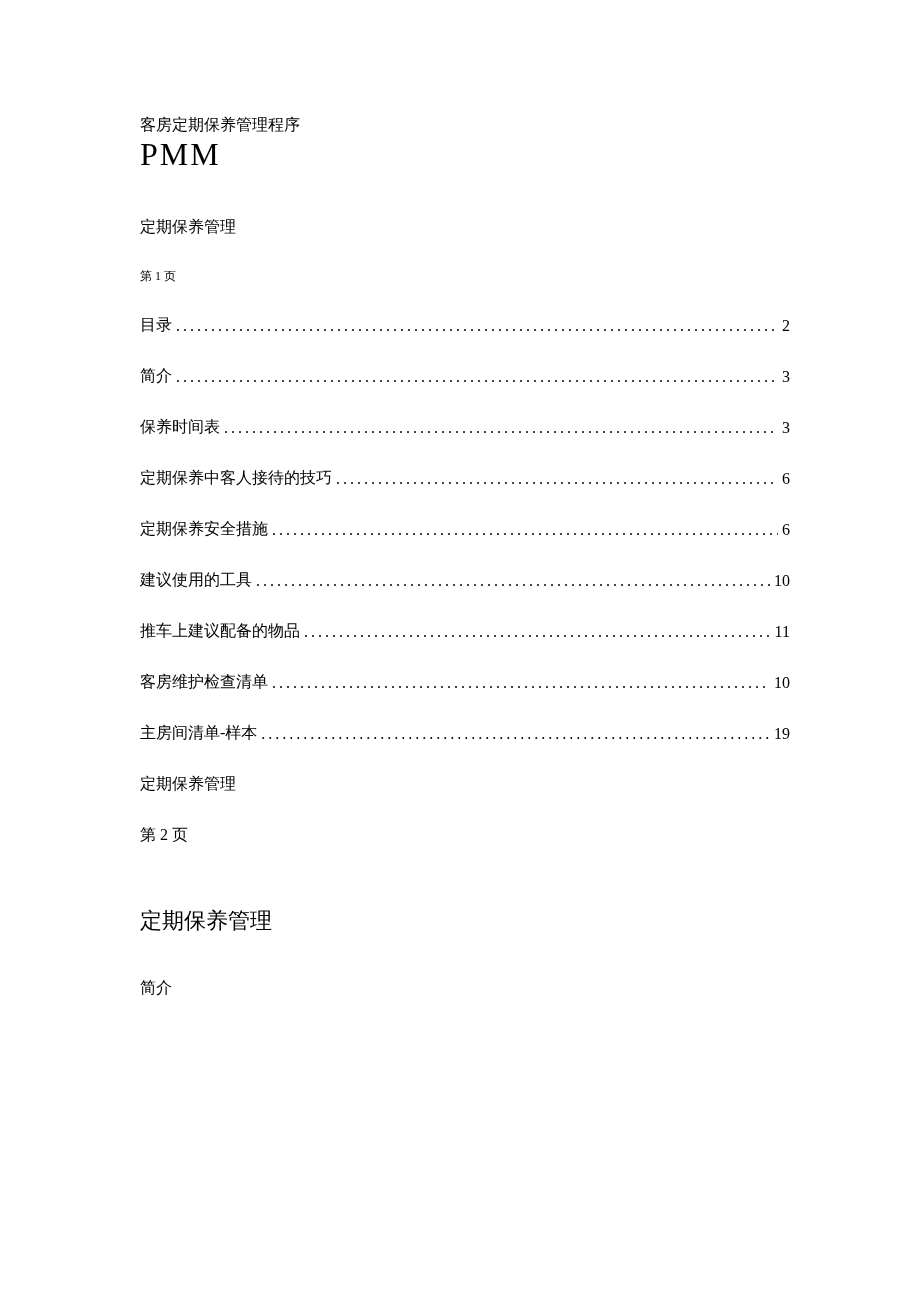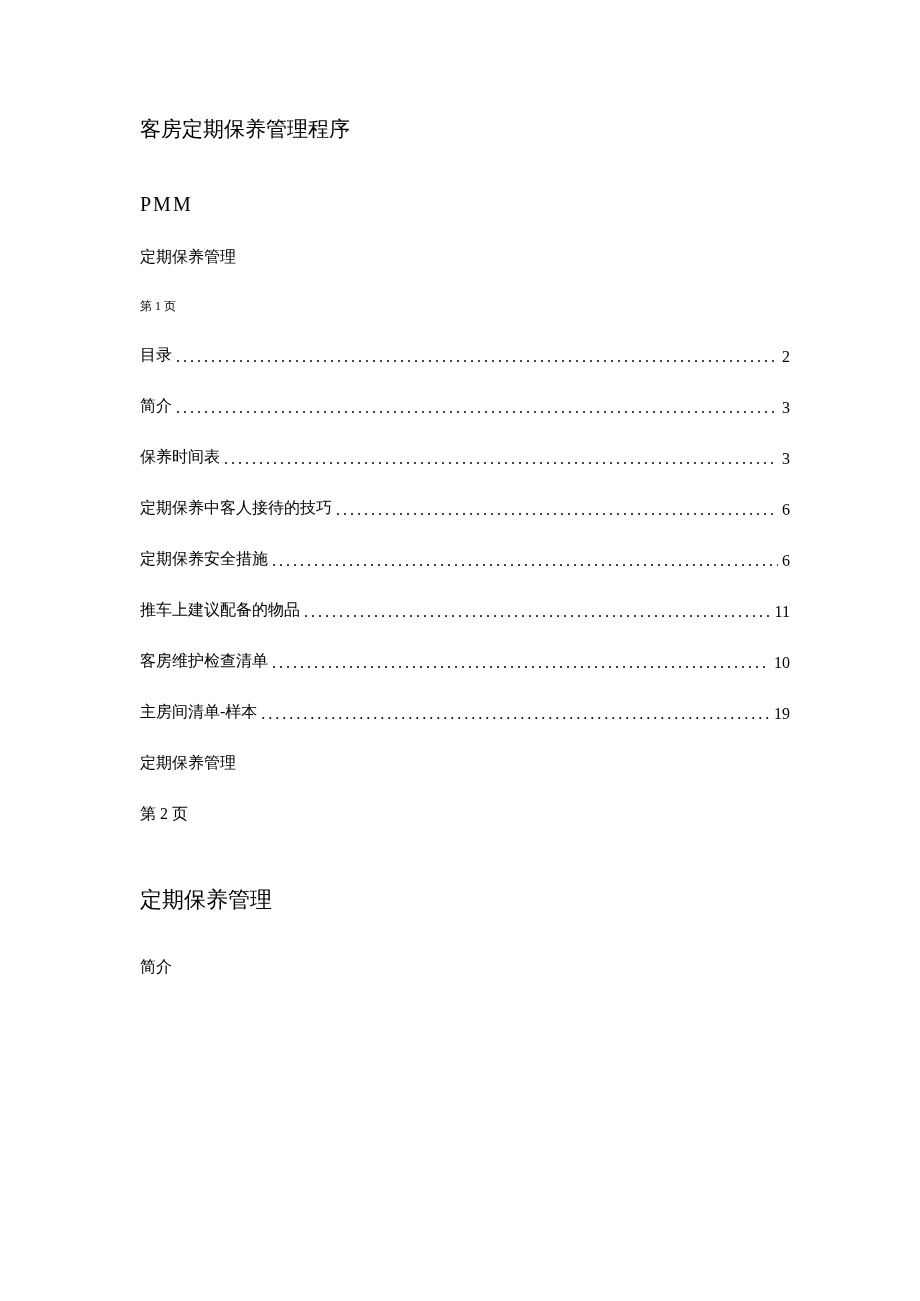--- a/index.html
+++ b/index.html
@@ -9,43 +9,42 @@
     }
     body {
       font-family: "SimSun", "宋体", serif;
       background: #ffffff;
       width: 920px;
       min-height: 1301px;
       padding: 115px 130px 60px 140px;
       color: #000000;
     }
     .header-text {
-      font-size: 21px;
-      margin-bottom: 50px;
+      font-size: 16px;
     }
     .pmm-title {
-      font-size: 20px;
+      font-size: 32px;
       font-family: "Times New Roman", serif;
       letter-spacing: 2px;
-      margin-bottom: 31px;
+      margin-bottom: 44px;
     }
     .section-label {
       font-size: 16px;
       margin-bottom: 30px;
     }
     .page-label {
       font-size: 12px;
       margin-bottom: 30px;
     }
     .toc-container {
       margin-bottom: 30px;
     }
     .toc-row {
       display: flex;
-      align-items: flex-end;
+      align-items: center;
       font-size: 16px;
       margin-bottom: 30px;
       white-space: nowrap;
     }
     .toc-title {
       flex-shrink: 0;
     }
     .toc-dots {
       flex: 1;
       overflow: hidden;
@@ -105,20 +104,25 @@
     <span class="toc-title">定期保养中客人接待的技巧</span>
     <span class="toc-dots"></span>
     <span class="toc-page">6</span>
   </div>
   <div class="toc-row">
     <span class="toc-title">定期保养安全措施</span>
     <span class="toc-dots"></span>
     <span class="toc-page">6</span>
   </div>
   <div class="toc-row">
+    <span class="toc-title">建议使用的工具</span>
+    <span class="toc-dots"></span>
+    <span class="toc-page">10</span>
+  </div>
+  <div class="toc-row">
     <span class="toc-title">推车上建议配备的物品</span>
     <span class="toc-dots"></span>
     <span class="toc-page">11</span>
   </div>
   <div class="toc-row">
     <span class="toc-title">客房维护检查清单</span>
     <span class="toc-dots"></span>
     <span class="toc-page">10</span>
   </div>
   <div class="toc-row">

